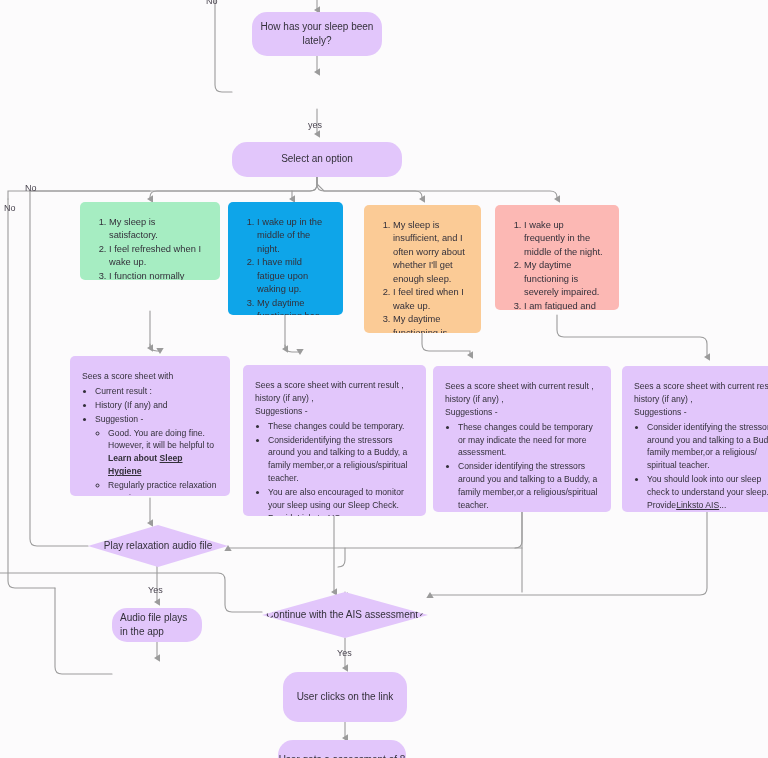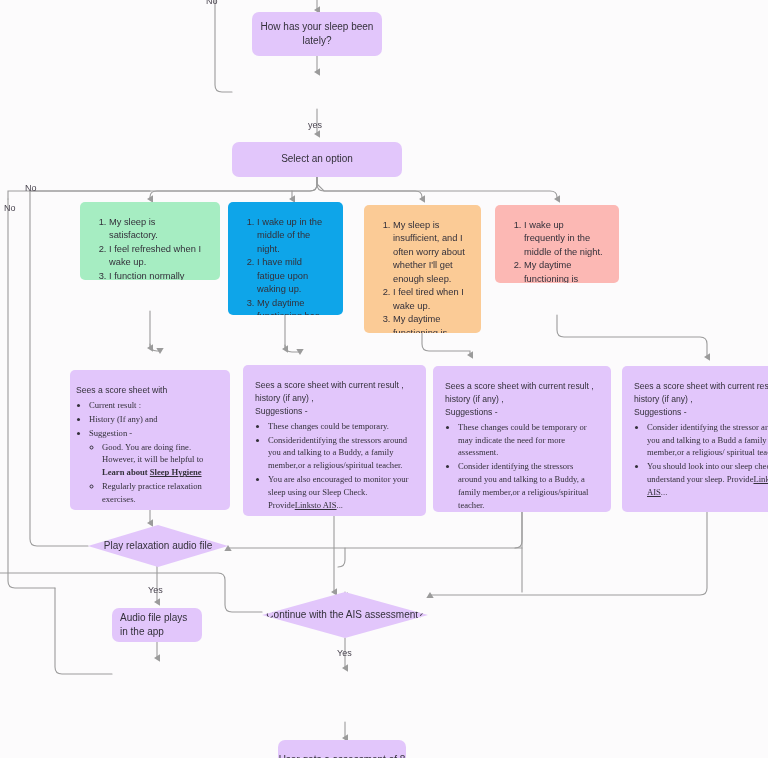--- a/index.html
+++ b/index.html
@@ -19,21 +19,21 @@
   svg.edges {
     position: absolute;
     left: 0; top: 0;
     width: 768px;
     height: 758px;
     pointer-events: none;
   }
   .node {
     position: absolute;
     box-sizing: border-box;
-    border-radius: 7px;
+    border-radius: 15px;
     display: flex;
     align-items: center;
     justify-content: center;
     text-align: center;
     line-height: 1.45;
     font-size: 10px;
     color: #33303a;
   }
   .node.purple  { background: #e2c6fb; }
 
@@ -82,21 +82,21 @@
   }
   .sheet .intro { margin: 0 0 0 0; }
   .sheet ul {
     margin: 2px 0 0 0;
     padding-left: 13px;
   }
   .sheet ul ul {
     margin: 1px 0 0 0;
     padding-left: 13px;
   }
-  .sheet li { margin: 0 0 1px 0; font-family: Liberation Serif, serif; }
+  .sheet li { margin: 0 0 1px 0; }
   .u { text-decoration: underline; }
   .b { font-weight: bold; }
   .edge-label {
     position: absolute;
     font-size: 9px;
     color: #4a4550;
     white-space: nowrap;
   }
 </style>
 </head>
@@ -187,29 +187,29 @@
   </div>
 
   <div class="listbox orange" style="left:364px; top:205px; width:117px; height:128px;">
     <ol>
       <li>My sleep is insufficient, and I often worry about whether I'll get enough sleep.</li>
       <li>I feel tired when I wake up.</li>
       <li>My daytime functioning is much less than usual.</li>
     </ol>
   </div>
 
-  <div class="listbox pink" style="left:495px; top:205px; width:124px; height:78px;">
+  <div class="listbox pink" style="left:495px; top:205px; width:124px; height:105px;">
     <ol>
       <li>I wake  up frequently in the middle  of the night.</li>
       <li>My daytime functioning is severely impaired.</li>
       <li>I  am fatigued and extremely sleepy throughout  the day.</li>
     </ol>
   </div>
 
-  <div class="sheet" style="left:70px; top:370px; width:160px; height:140px;padding-left:6px;">
+  <div class="sheet" style="left:70px; top:356px; width:160px; height:140px;">
     <div class="intro">Sees a score sheet with</div>
     <ul>
       <li>Current result :</li>
       <li>History (If any) and</li>
       <li>
         <span>Suggestion -</span>
         <ul>
           <li><span>Good.  You are doing fine. However, it will be helpful to </span><span class="b">Learn  about </span><span class="b u">Sleep  Hygiene</span></li>
           <li><span>Regularly practice relaxation exercises. </span></li>
         </ul>
@@ -252,20 +252,23 @@
 
   <div class="diamond" style="left:262px; top:592px; width:166px; height:46px;">
     <span>Continue with the AIS assessment?</span>
   </div>
 
   <div class="node purple" style="left:112px; top:608px; width:90px; height:34px; justify-content:flex-start; text-align:left; padding:0 8px;">
     <span>Audio file plays in the app</span>
   </div>
 
 
+  <div class="node purple" style="left:283px; top:672px; width:124px; height:50px;">
+    <span>User clicks on the link</span>
+  </div>
 
   <div class="node purple" style="left:278px; top:740px; width:128px; height:40px;">
     <span>User gets a assessment of 8</span>
   </div>
 
   <div class="edge-label" style="left:206px; top:-4px;">No</div>
   <div class="edge-label" style="left:25px; top:183px;">No</div>
   <div class="edge-label" style="left:4px; top:203px;">No</div>
   <div class="edge-label" style="left:308px; top:120px;">yes</div>
   <div class="edge-label" style="left:148px; top:585px;">Yes</div>

